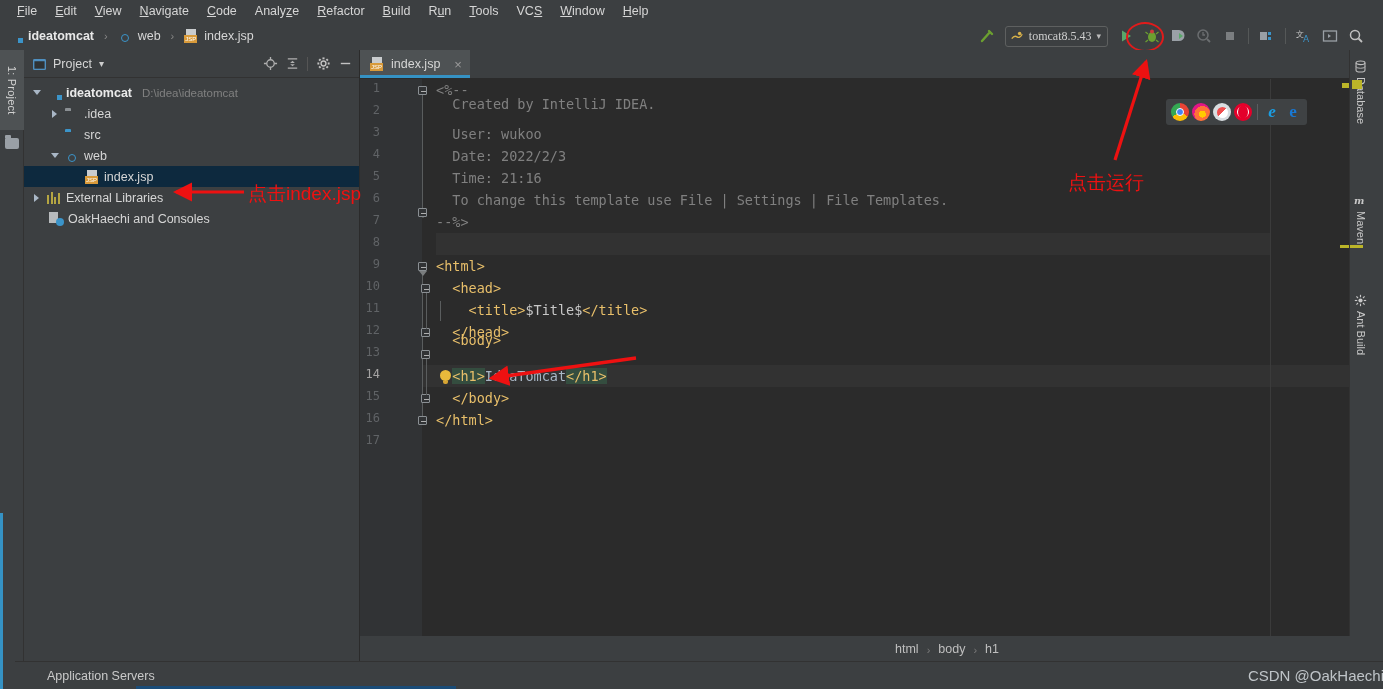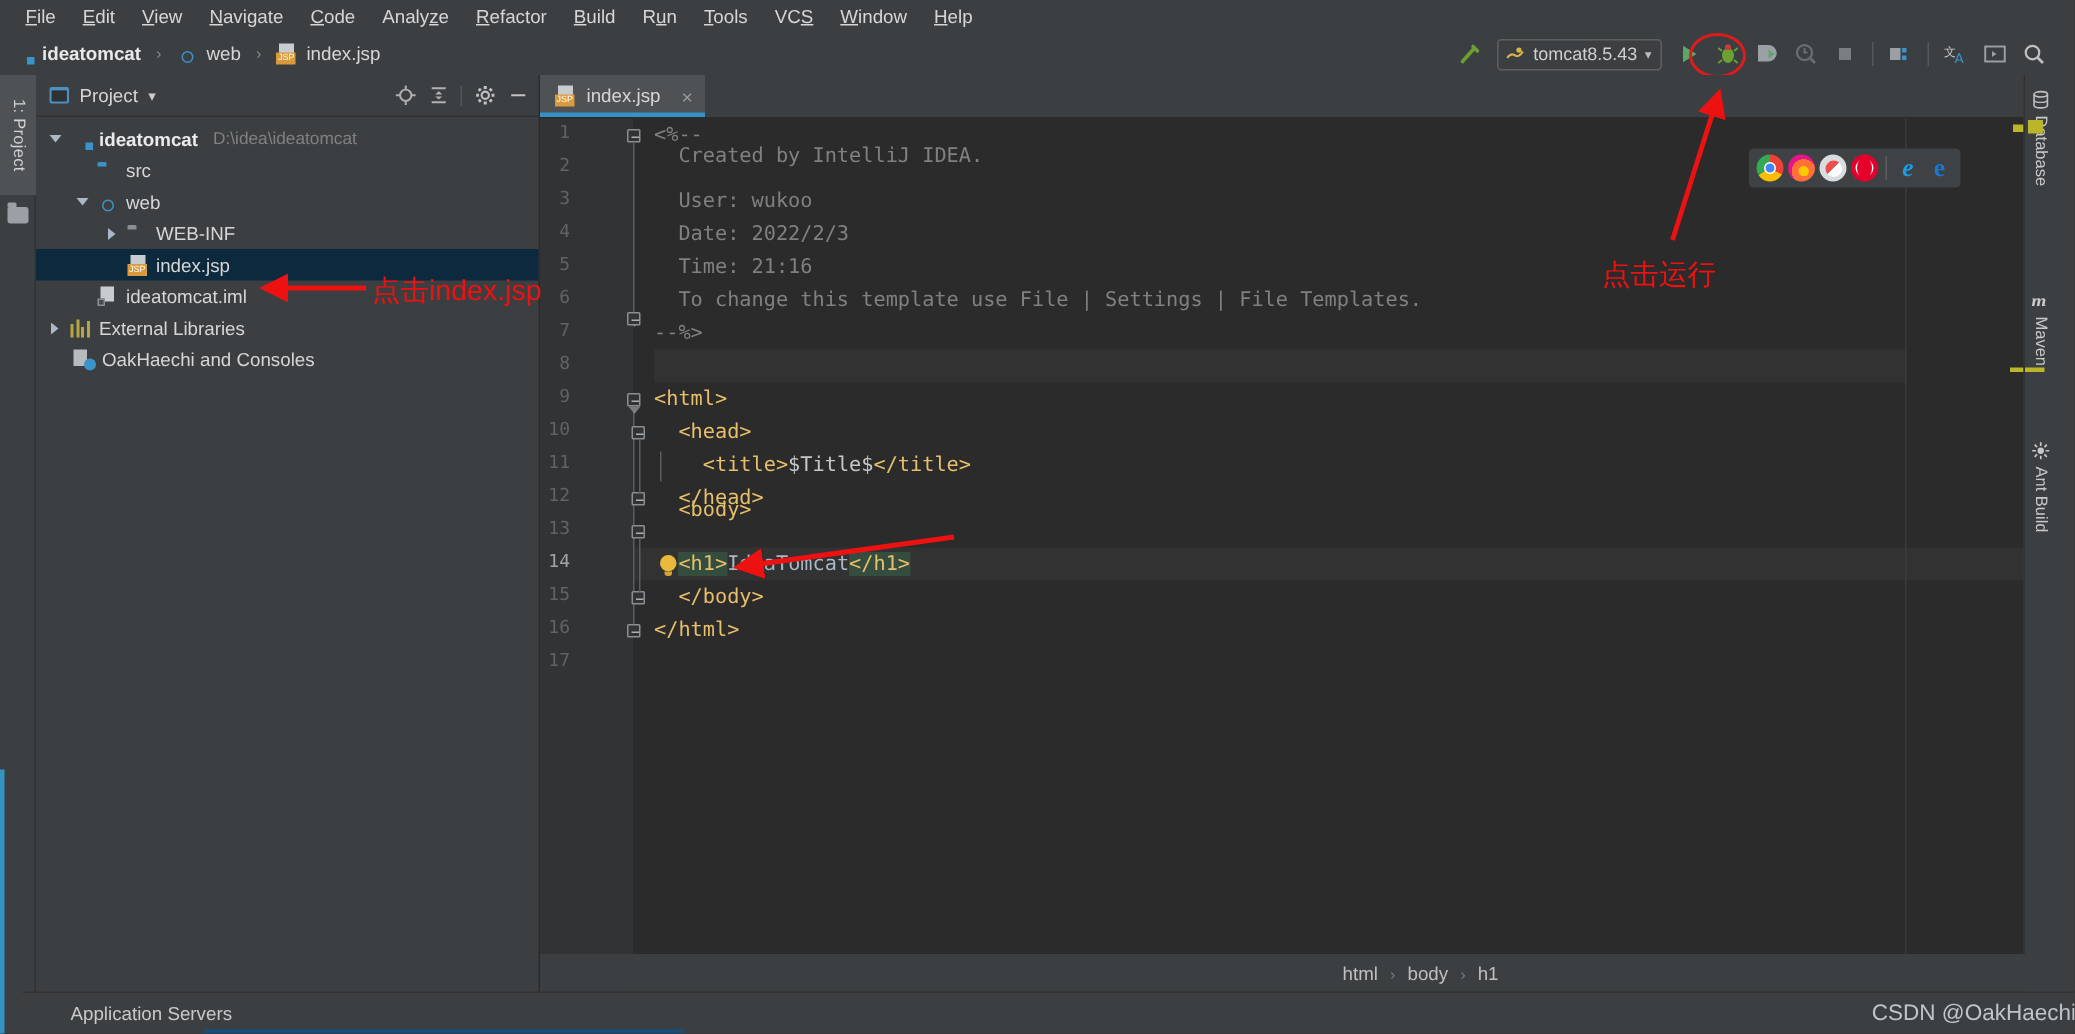--- a/index.html
+++ b/index.html
@@ -40,21 +40,21 @@
     display: flex; align-items: center; gap: 2px;
   }
   .tb-btn {
     width: 24px; height: 24px; display: flex; align-items: center;
     justify-content: center; border-radius: 3px;
   }
   .run-config {
     display: flex; align-items: center; gap: 5px;
     border: 1px solid #5e6060; border-radius: 3px;
     height: 21px; padding: 0 6px 0 4px; margin: 0 4px;
-    font-size: 12px; color: #cfcfcf;
+    font-size: 12px; color: #cfcfcf; font-family: Liberation Serif, serif;
   }
   .tb-sep { width: 1px; height: 16px; background: #555858; margin: 0 4px; }
 
   
   .run-circle {
     position: absolute; left: 1126px; top: 22px;
     width: 38px; height: 30px;
     border: 2.5px solid #e01b1b; border-radius: 50%;
     pointer-events: none;
   }
@@ -455,60 +455,52 @@
 
       <div class="tree-row" style="padding-left:6px">
         <span class="twisty">
             <span class="tri down"></span>
           </span>
         <span class="ic"><span class="ic-module"></span></span>
         <span class="node-label bold">ideatomcat</span>
         <span class="node-path">D:\idea\ideatomcat</span>
       </div>
 
+      <div class="tree-row" style="padding-left:24px">
+        <span class="twisty">
+            <span class="tri right"></span>
+          </span>
+        <span class="ic"><span class="ic-folder"></span></span>
+        <span class="node-label">.idea</span>
+      </div>
 
       <div class="tree-row" style="padding-left:24px">
         <span class="twisty"></span>
         <span class="ic"><span class="ic-folder blue"></span></span>
         <span class="node-label">src</span>
       </div>
 
       <div class="tree-row" style="padding-left:24px">
         <span class="twisty">
             <span class="tri down"></span>
           </span>
         <span class="ic"><span class="ic-webfolder"></span></span>
         <span class="node-label">web</span>
       </div>
 
-      <div class="tree-row" style="padding-left:44px">
-        <span class="twisty">
-            <span class="tri right"></span>
-          </span>
-        <span class="ic"><span class="ic-folder"></span></span>
-        <span class="node-label">WEB-INF</span>
-      </div>
 
       <div class="tree-row selected" style="padding-left:44px">
         <span class="twisty"></span>
         <span class="ic ic-jsp">
             <span class="sheet"></span>
             <span class="tag">JSP</span>
           </span>
         <span class="node-label">index.jsp</span>
       </div>
 
-      <div class="tree-row" style="padding-left:24px">
-        <span class="twisty"></span>
-        <span class="ic ic-iml">
-            <span class="sheet"></span>
-            <span class="dot"></span>
-          </span>
-        <span class="node-label">ideatomcat.iml</span>
-      </div>
 
       <div class="tree-row" style="padding-left:6px">
         <span class="twisty">
             <span class="tri right"></span>
           </span>
         <span class="ic">
           <span class="ic-lib">
               <i style="height:9px"></i>
               <i style="height:12px"></i>
               <i style="height:7px"></i>

